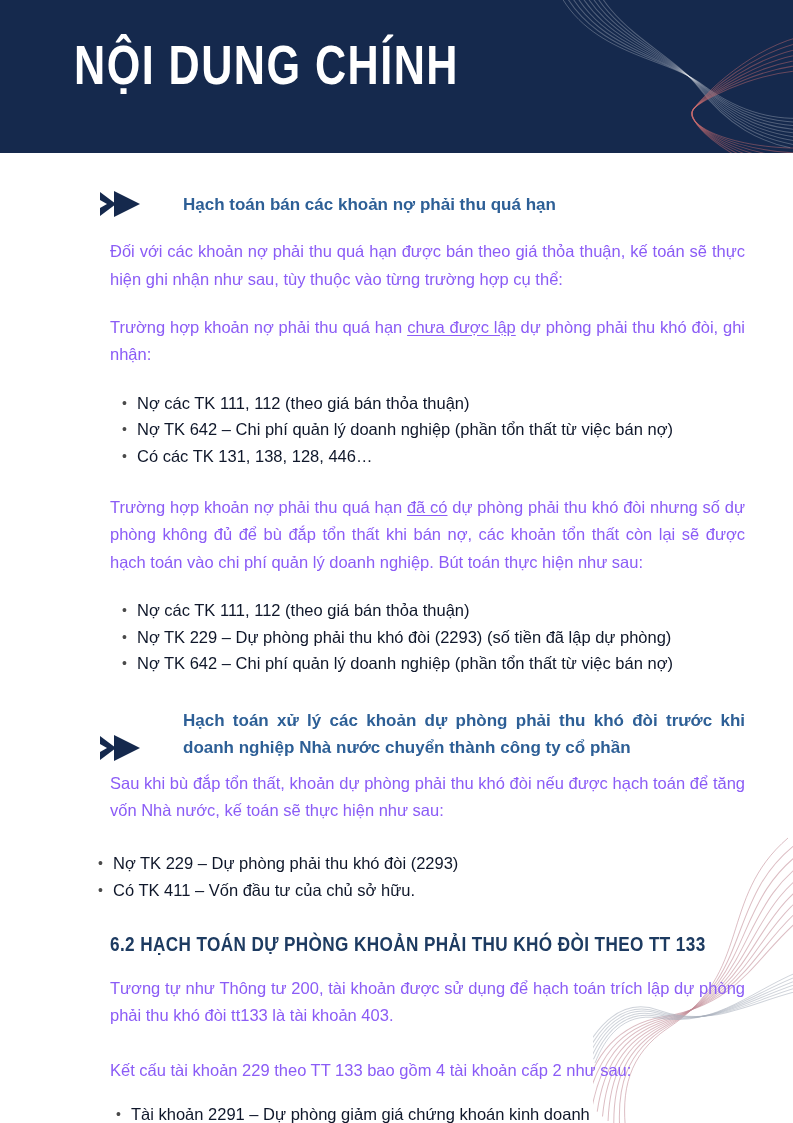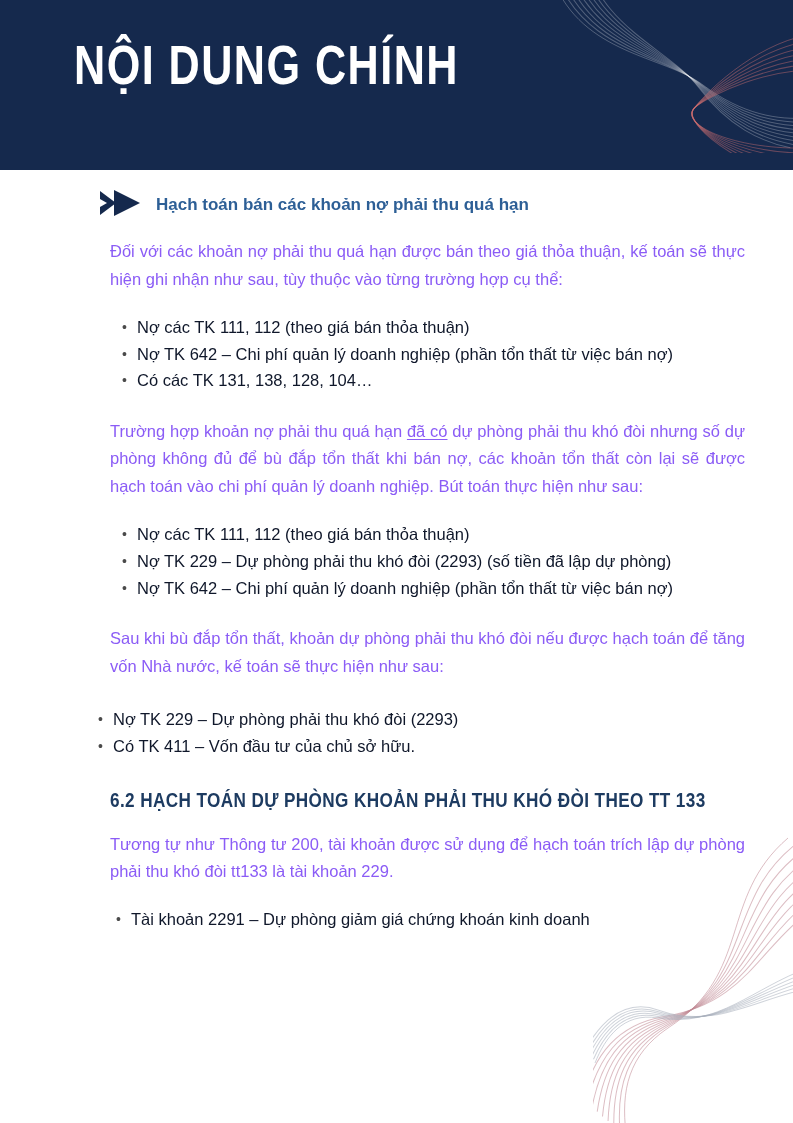--- a/index.html
+++ b/index.html
@@ -4,42 +4,42 @@
 <style>
   html,body{margin:0;padding:0;}
   body{
     width:793px;height:1123px;position:relative;overflow:hidden;
     background:#ffffff;
     font-family:"Liberation Sans","DejaVu Sans",sans-serif;
     color:#3e3e3e;
   }
   
   .page-header{
-    position:absolute;top:0;left:0;width:793px;height:170px;
+    position:absolute;top:0;left:0;width:793px;height:153px;
     background:#15294d;
   }
   .page-title{
     position:absolute;left:74px;top:34px;margin:0;
     color:#ffffff;font-size:45px;font-weight:800;letter-spacing:1.5px;
     transform:scale(0.96,1.22);transform-origin:left top;
     white-space:nowrap;
   }
   .wave-top{position:absolute;top:0;right:0;}
   
   .content{
     position:absolute;top:153px;left:0;width:793px;
     padding:38px 48px 0 110px;box-sizing:border-box;
   }
   p.body-text{
     margin:0 0 21px 0;
     font-size:16.5px;line-height:1.66;text-align:justify;color:#8b5cf6;
   }
   .u{text-decoration:underline;text-underline-offset:2px;}
   .section-heading{
-    display:flex;align-items:flex-start;margin:0 0 20px 0;
+    display:flex;align-items:flex-end;margin:0 0 20px 0;gap:27px;
   }
   .section-heading .arrow{flex:0 0 auto;margin:-2px 16px 0 -10px;}
   .section-heading .ht{
     flex:1;margin:0;
     color:#2d5f96;font-size:17px;font-weight:bold;line-height:1.6;
     text-align:justify;
   }
   ul.bullets{
     list-style:none;margin:0 0 24px 0;padding:0 0 0 12px;
   }
@@ -124,46 +124,55 @@
   <div class="section-heading">
     <svg class="arrow" width="40" height="28" viewBox="0 0 40 28" xmlns="http://www.w3.org/2000/svg">
       <polygon points="14,1 40,14 14,27" fill="#15294d"></polygon>
       <path d="M0,2 L16,14 L0,26 L0,18 L7,14 L0,10 Z" fill="#15294d"></path>
     </svg>
     <h2 class="ht">Hạch toán bán các khoản nợ phải thu quá hạn</h2>
   </div>
 
   <p class="body-text"><span>Đối với các khoản nợ phải thu quá hạn được bán theo giá thỏa thuận, kế toán sẽ thực hiện ghi nhận như sau, tùy thuộc vào từng trường hợp cụ thể:</span></p>
 
+  <p class="body-text"><span>Trường hợp khoản nợ phải thu quá hạn </span><span class="u">chưa được lập</span><span> dự phòng phải thu khó đòi, ghi nhận:</span></p>
 
   <ul class="bullets">
     <li>Nợ các TK 111, 112 (theo giá bán thỏa thuận)</li>
     <li>Nợ TK 642 – Chi phí quản lý doanh nghiệp (phần tổn thất từ việc bán nợ)</li>
-    <li>Có các TK 131, 138, 128, 104…</li>
+    <li>Có các TK 131, 138, 128, 446…</li>
   </ul>
 
   <p class="body-text"><span>Trường hợp khoản nợ phải thu quá hạn </span><span class="u">đã có</span><span> dự phòng phải thu khó đòi nhưng số dự phòng không đủ để bù đắp tổn thất khi bán nợ, các khoản tổn thất còn lại sẽ được hạch toán vào chi phí quản lý doanh nghiệp. Bút toán thực hiện như sau:</span></p>
 
   <ul class="bullets">
     <li>Nợ các TK 111, 112 (theo giá bán thỏa thuận)</li>
     <li>Nợ TK 229 – Dự phòng phải thu khó đòi (2293) (số tiền đã lập dự phòng)</li>
     <li>Nợ TK 642 – Chi phí quản lý doanh nghiệp (phần tổn thất từ việc bán nợ)</li>
   </ul>
 
+  <div class="section-heading tight" style="margin-top:30px;">
+    <svg class="arrow" width="40" height="28" viewBox="0 0 40 28" xmlns="http://www.w3.org/2000/svg">
+      <polygon points="14,1 40,14 14,27" fill="#15294d"></polygon>
+      <path d="M0,2 L16,14 L0,26 L0,18 L7,14 L0,10 Z" fill="#15294d"></path>
+    </svg>
+    <h2 class="ht">Hạch toán xử lý các khoản dự phòng phải thu khó đòi trước khi doanh nghiệp Nhà nước chuyển thành công ty cổ phần</h2>
+  </div>
 
   <p class="body-text" style="margin-bottom:26px;"><span>Sau khi bù đắp tổn thất, khoản dự phòng phải thu khó đòi nếu được hạch toán để tăng vốn Nhà nước, kế toán sẽ thực hiện như sau:</span></p>
 
   <ul class="bullets outdent">
     <li>Nợ TK 229 – Dự phòng phải thu khó đòi (2293)</li>
     <li>Có TK 411 – Vốn đầu tư của chủ sở hữu.</li>
   </ul>
 
   <h3 class="sub-heading">6.2 HẠCH TOÁN DỰ PHÒNG KHOẢN PHẢI THU KHÓ ĐÒI THEO TT 133</h3>
 
-  <p class="body-text"><span>Tương tự như Thông tư 200, tài khoản được sử dụng để hạch toán trích lập dự phòng phải thu khó đòi tt133 là tài khoản 229.</span></p>
+  <p class="body-text"><span>Tương tự như Thông tư 200, tài khoản được sử dụng để hạch toán trích lập dự phòng phải thu khó đòi tt133 là tài khoản 403.</span></p>
 
+  <p class="body-text" style="margin-top:28px;margin-bottom:16px;"><span>Kết cấu tài khoản 229 theo TT 133 bao gồm 4 tài khoản cấp 2 như sau:</span></p>
 
   <ul class="bullets" style="margin-left:-6px;">
     <li>Tài khoản 2291 – Dự phòng giảm giá chứng khoán kinh doanh</li>
 
   </ul>
 
 </main>
 
 </body></html>

